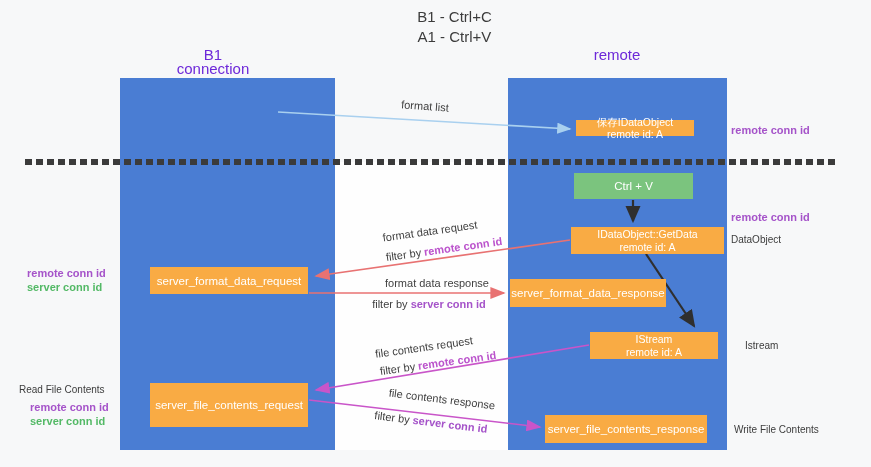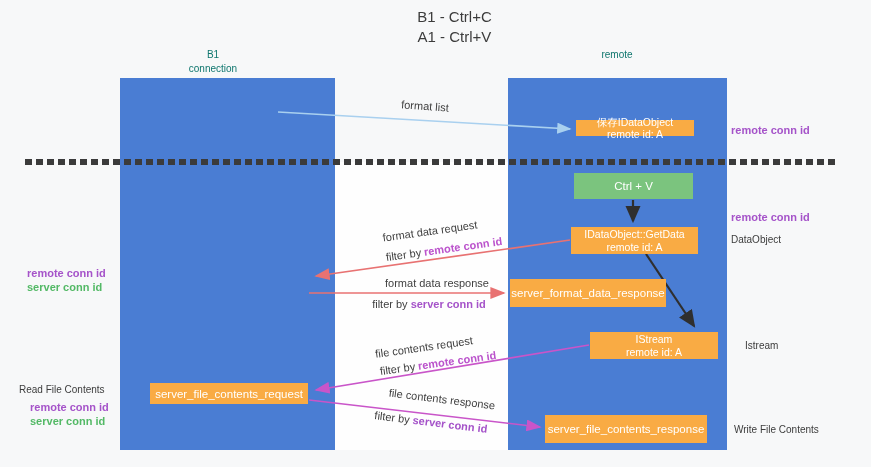--- a/index.html
+++ b/index.html
@@ -8,21 +8,21 @@
     --arrow-blue:#a9d0ef; --arrow-red:#e87272; --arrow-magenta:#c955c9; --arrow-black:#2f2f2f;
     --ink:#3c3c3c;
   }
   html,body{margin:0;padding:0;}
   body{font-family:"Liberation Sans", sans-serif; background:#eee;}
   #stage{position:relative;width:871px;height:467px;background:#f7f8f9;overflow:hidden;}
 
   .title{position:absolute;left:0;top:7px;width:871px;text-align:center;
          font-size:15px;line-height:20px;color:var(--ink);padding-left:19px;}
   .lane-header{position:absolute;top:48px;width:120px;text-align:center;
-               font-size:10px;line-height:14px;color:#0f766e;}
+               font-size:15px;line-height:14px;color:#6d28d9;}
   .lane-header.left{left:153px;} .lane-header.right{left:557px;}
 
   .mid-panel{position:absolute;left:335px;top:162px;width:173px;height:288px;background:#fefefe;}
   .lane{position:absolute;top:78px;height:372px;background:var(--lane-blue);}
   .lane.left{left:120px;width:215px;} .lane.right{left:508px;width:219px;}
 
   .dashline{position:absolute;left:25px;top:159px;width:810px;height:6px;z-index:5;
     background:repeating-linear-gradient(to right,#3b3b3b 0 7px,transparent 7px 11px);}
 
   svg.arrows{position:absolute;left:0;top:0;z-index:4;pointer-events:none;}
@@ -101,36 +101,39 @@
 
   <div class="node orange" style="left:576px;top:120px;width:118px;height:16px;">
     <span class="l1">保存IDataObject</span>
     <span class="l2">remote id: A</span>
   </div>
 
   <div class="node green single" style="left:574px;top:173px;width:119px;height:26px;">
     <span>Ctrl + V</span>
   </div>
 
-  <div class="node orange" style="left:571px;top:227px;width:127px;height:27px;">
+  <div class="node orange" style="left:571px;top:227px;width:153px;height:27px;">
     <span class="l1">IDataObject::GetData</span>
     <span class="l2">remote id: A</span>
   </div>
 
+  <div class="node orange single" style="left:150px;top:267px;width:158px;height:27px;">
+    <span>server_format_data_request</span>
+  </div>
 
   <div class="node orange single" style="left:510px;top:279px;width:156px;height:28px;">
     <span>server_format_data_response</span>
   </div>
 
   <div class="node orange" style="left:590px;top:332px;width:128px;height:27px;">
     <span class="l1">IStream</span>
     <span class="l2">remote id: A</span>
   </div>
 
-  <div class="node orange single" style="left:150px;top:383px;width:158px;height:21px;">
+  <div class="node orange single" style="left:150px;top:383px;width:158px;height:44px;">
     <span>server_file_contents_request</span>
   </div>
 
   <div class="node orange single" style="left:545px;top:415px;width:162px;height:28px;">
     <span>server_file_contents_response</span>
   </div>
 
   <div class="slabel bold purple" style="left:731px;top:124px;">remote conn id</div>
   <div class="slabel bold purple" style="left:731px;top:211px;">remote conn id</div>
   <div class="slabel plain" style="left:731px;top:234px;">DataObject</div>

